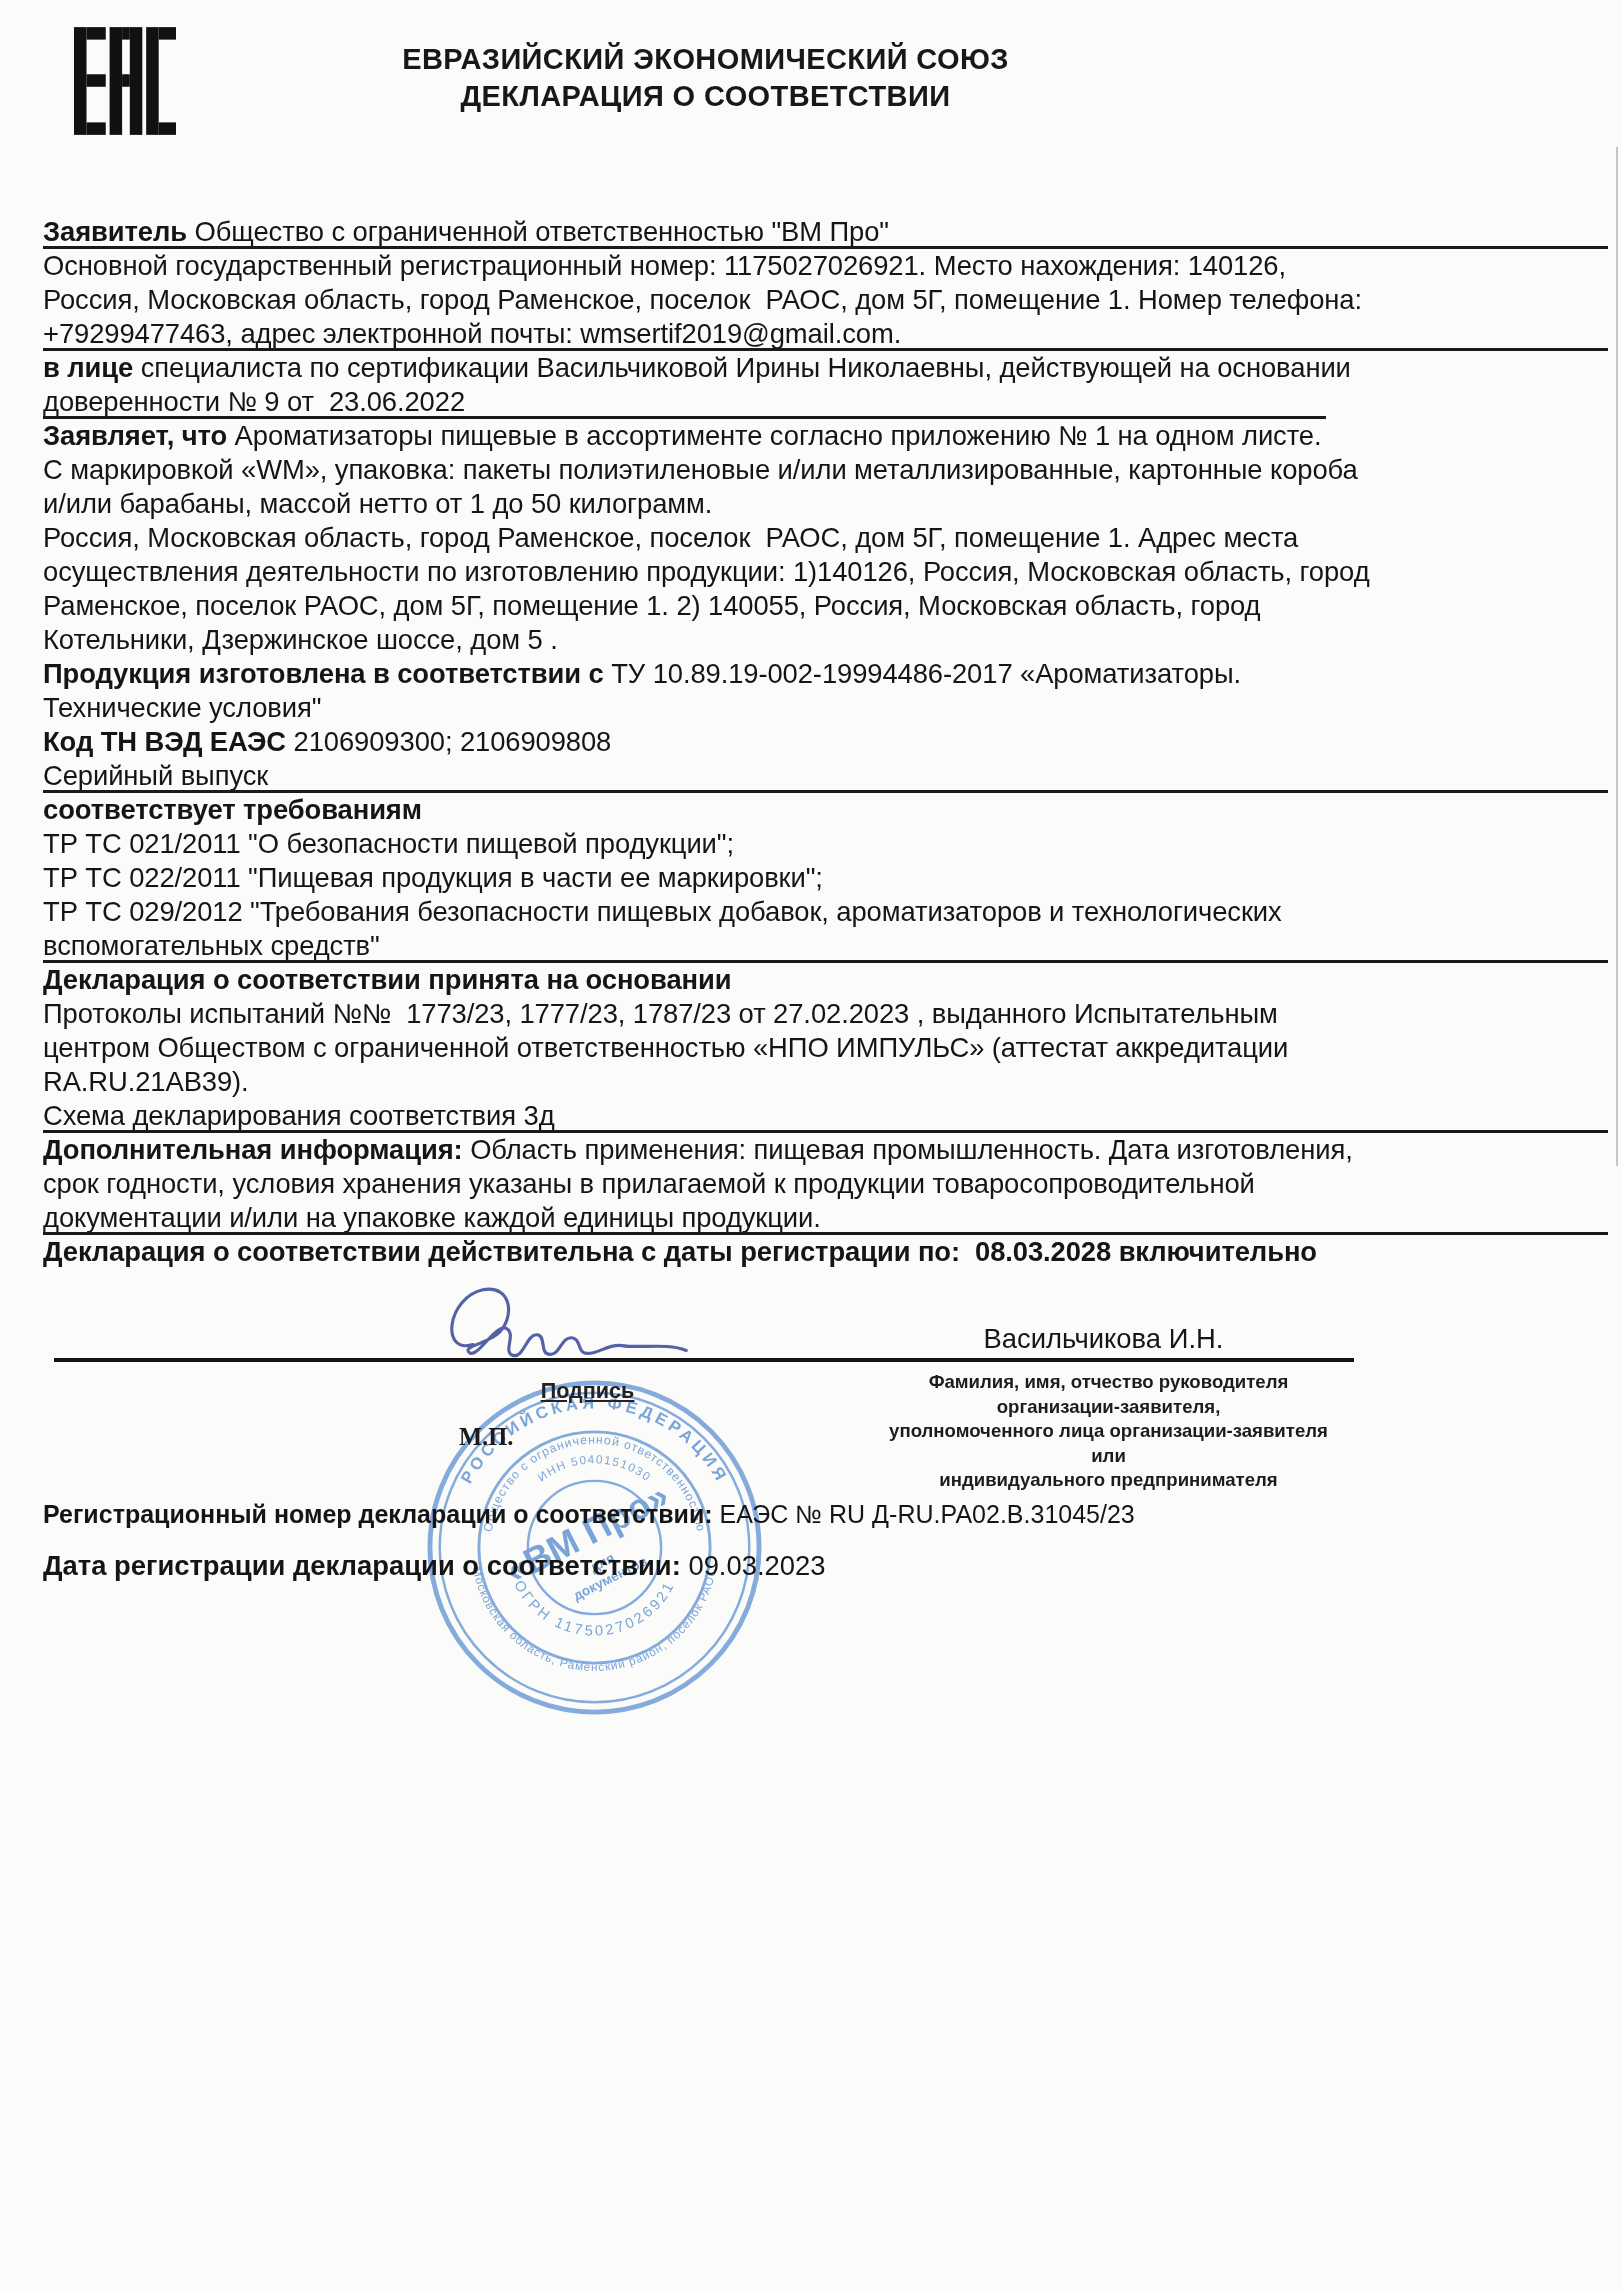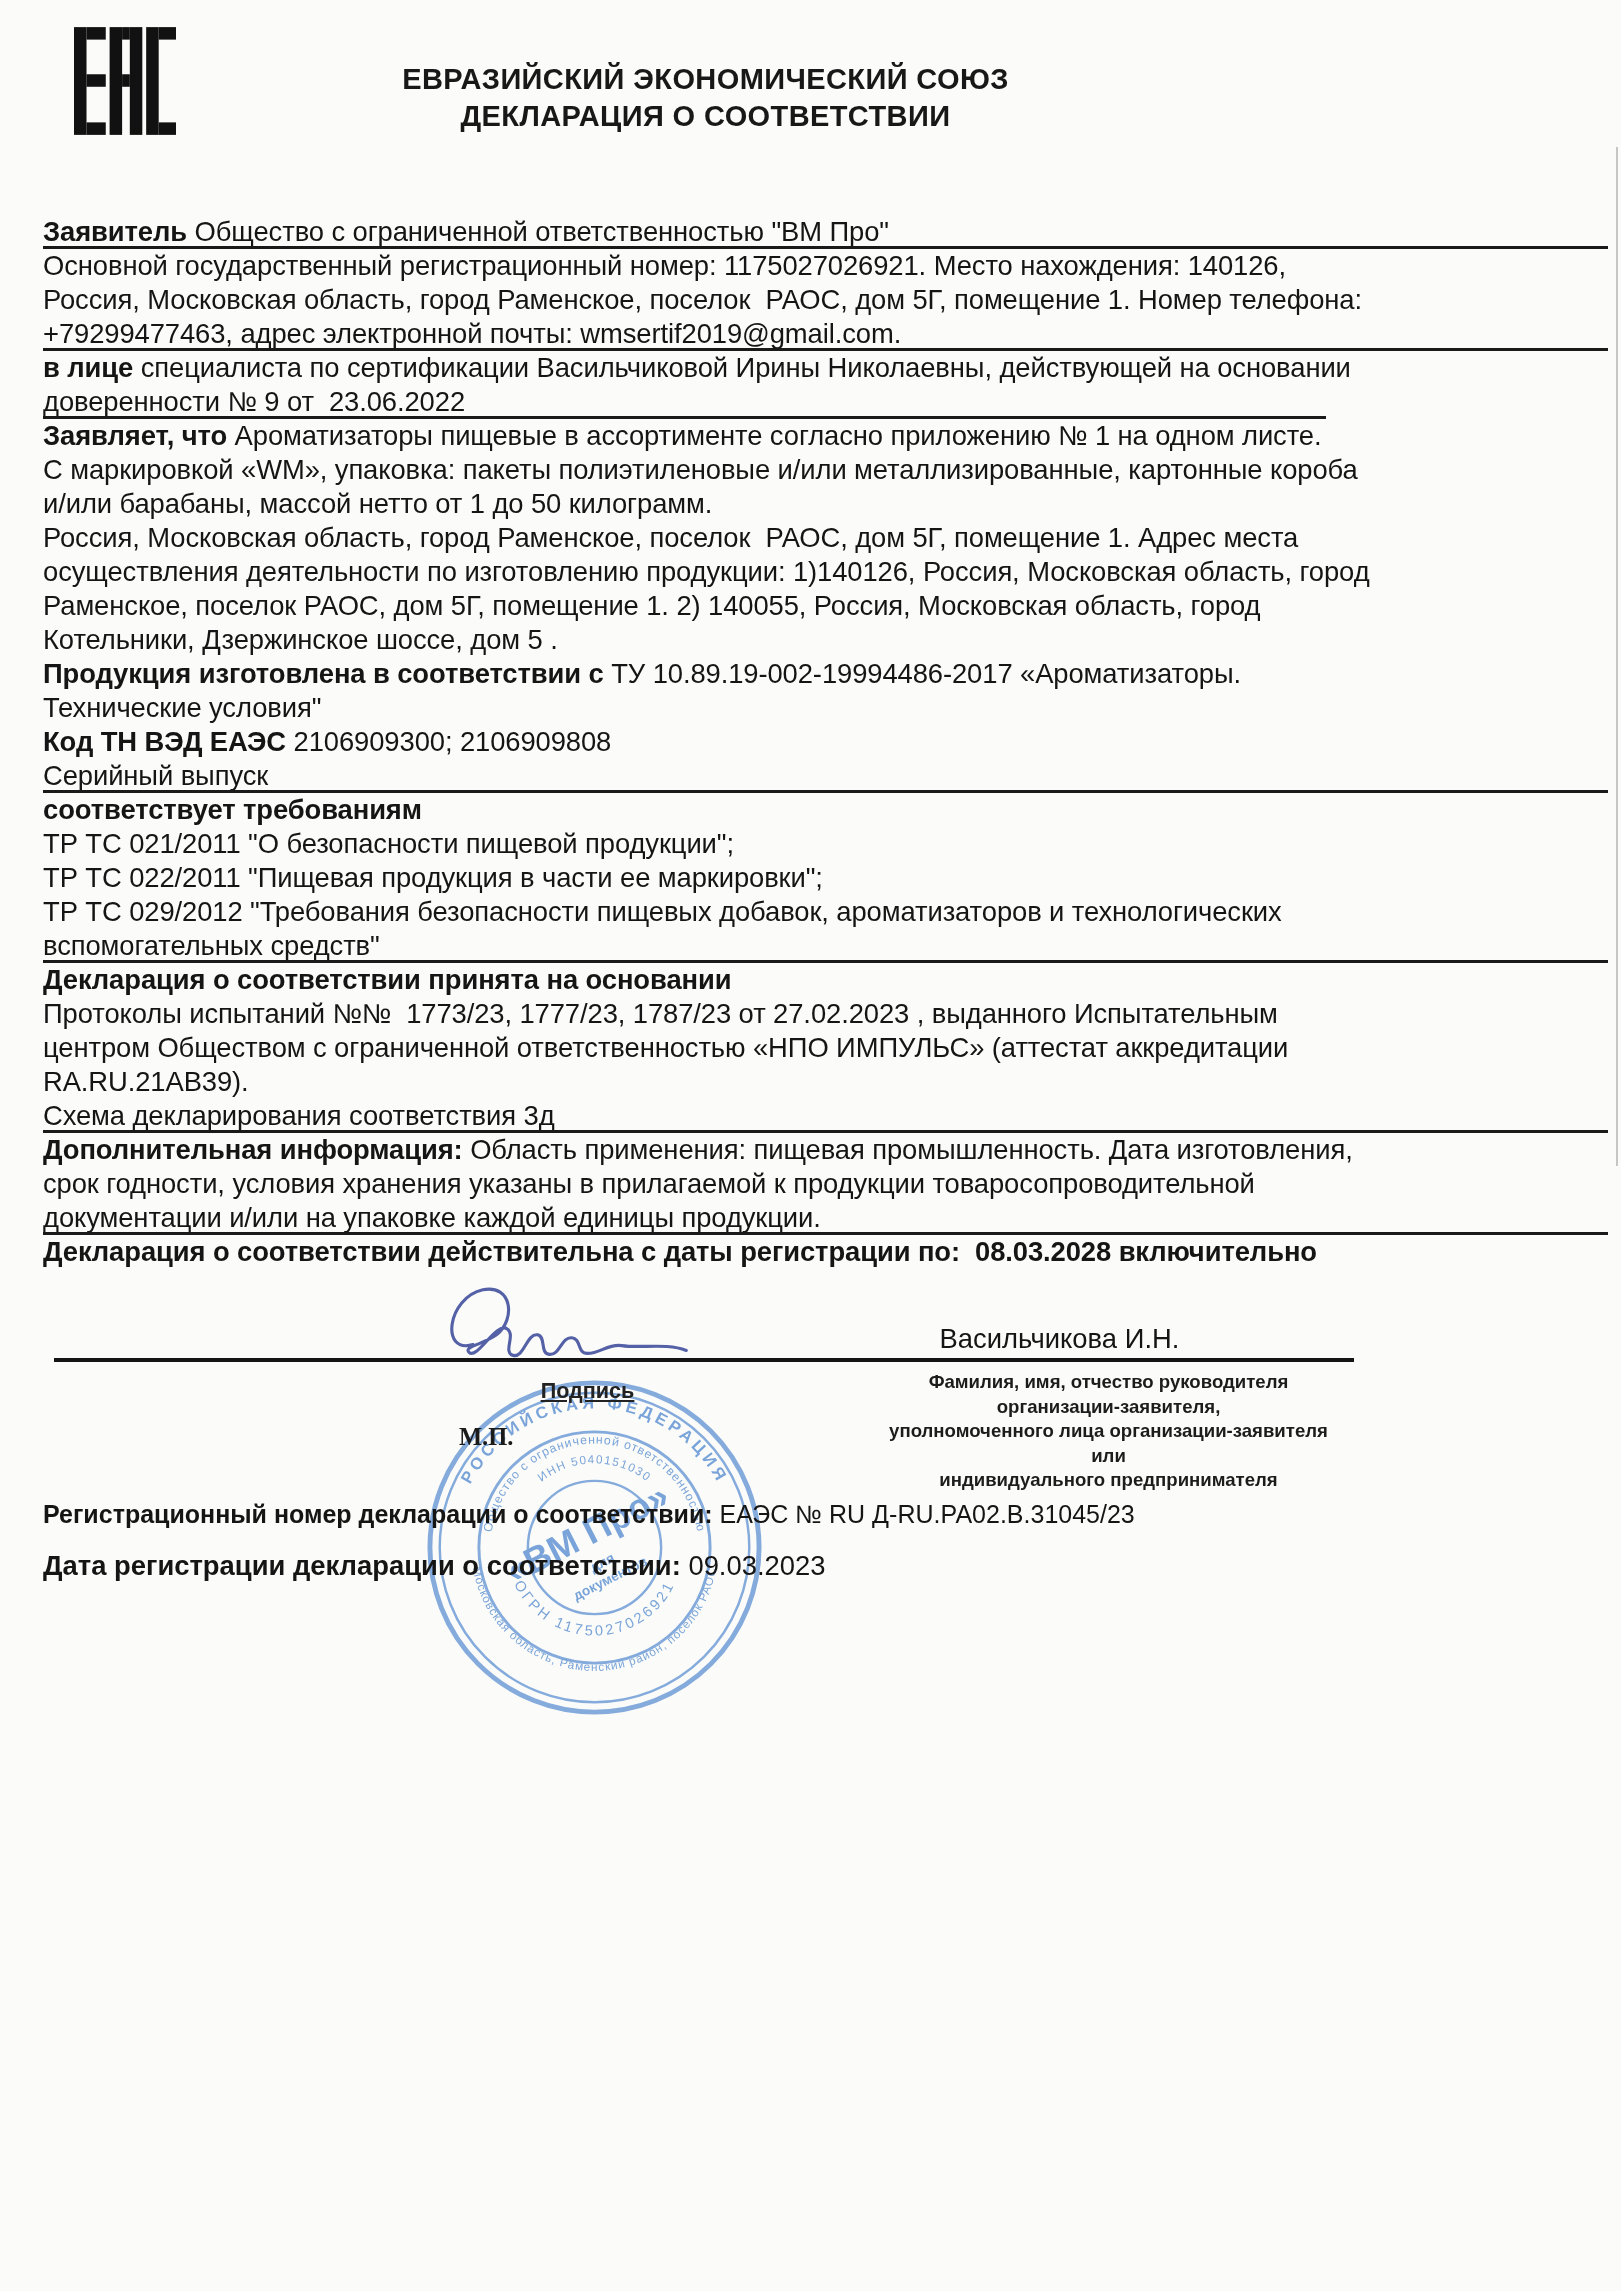--- a/index.html
+++ b/index.html
@@ -1,36 +1,36 @@
 <!DOCTYPE html>
 <html><head>
 <meta charset="utf-8">
 <style>
   html,body{margin:0;padding:0;background:#e8e8e8;}
   .page{position:relative;width:1621px;height:2292px;background:#fbfbf9;
         font-family:"Liberation Sans",sans-serif;color:#151515;overflow:hidden;margin:0 auto;}
   
   .eac-logo{position:absolute;left:74px;top:25.5px;}
-  .title{position:absolute;left:284px;top:61px;width:843px;text-align:center;
+  .title{position:absolute;left:284px;top:41px;width:843px;text-align:center;
          font-weight:bold;font-size:29px;line-height:37px;letter-spacing:0.4px;color:#181818;}
   
   .doc-body{position:absolute;left:43px;top:215px;width:1565px;z-index:2;}
   .line{position:relative;white-space:pre;font-size:27.4px;line-height:34px;height:34px;letter-spacing:-0.1px;}
   .line .seg{font-weight:normal;}
   .line .b{font-weight:bold;}
   .rule{position:absolute;left:0;bottom:0px;height:2.9px;background:#1a1a1a;display:block;}
   
   .sig-svg{position:absolute;left:412px;top:1282px;z-index:3;}
   .sig-line-left{position:absolute;left:54px;top:1358px;width:1033px;height:3.9px;background:#141414;z-index:3;}
   .sig-line-right{position:absolute;left:885px;top:1358px;width:469px;height:3.9px;background:#141414;z-index:3;}
   .podpis{position:absolute;left:459px;top:1378px;width:257px;text-align:center;
           font-size:21.6px;font-weight:bold;color:#222;z-index:3;text-decoration:underline;}
   .mp{position:absolute;left:459px;top:1423px;width:257px;text-align:left;
       font-family:"Liberation Serif",serif;font-weight:bold;font-size:24.5px;color:#1b1b1b;z-index:3;}
-  .signatory{position:absolute;left:887px;top:1323px;width:345px;text-align:center;
+  .signatory{position:absolute;left:931px;top:1323px;width:345px;text-align:center;
              font-size:27.4px;color:#151515;z-index:3;}
   .caption{position:absolute;left:882px;top:1370px;width:453px;text-align:center;
            font-size:18.6px;font-weight:bold;line-height:24.5px;color:#1c1c1c;z-index:3;}
   
   .reg1{position:absolute;left:43px;top:1500px;font-size:25px;z-index:2;white-space:pre;}
   .reg2{position:absolute;left:43px;top:1550px;font-size:27.4px;z-index:2;white-space:pre;}
   .reg-label{font-weight:bold;}
   .reg-value{font-weight:normal;}
   
   .stamp{position:absolute;left:426px;top:1375px;z-index:1;opacity:.82;}

